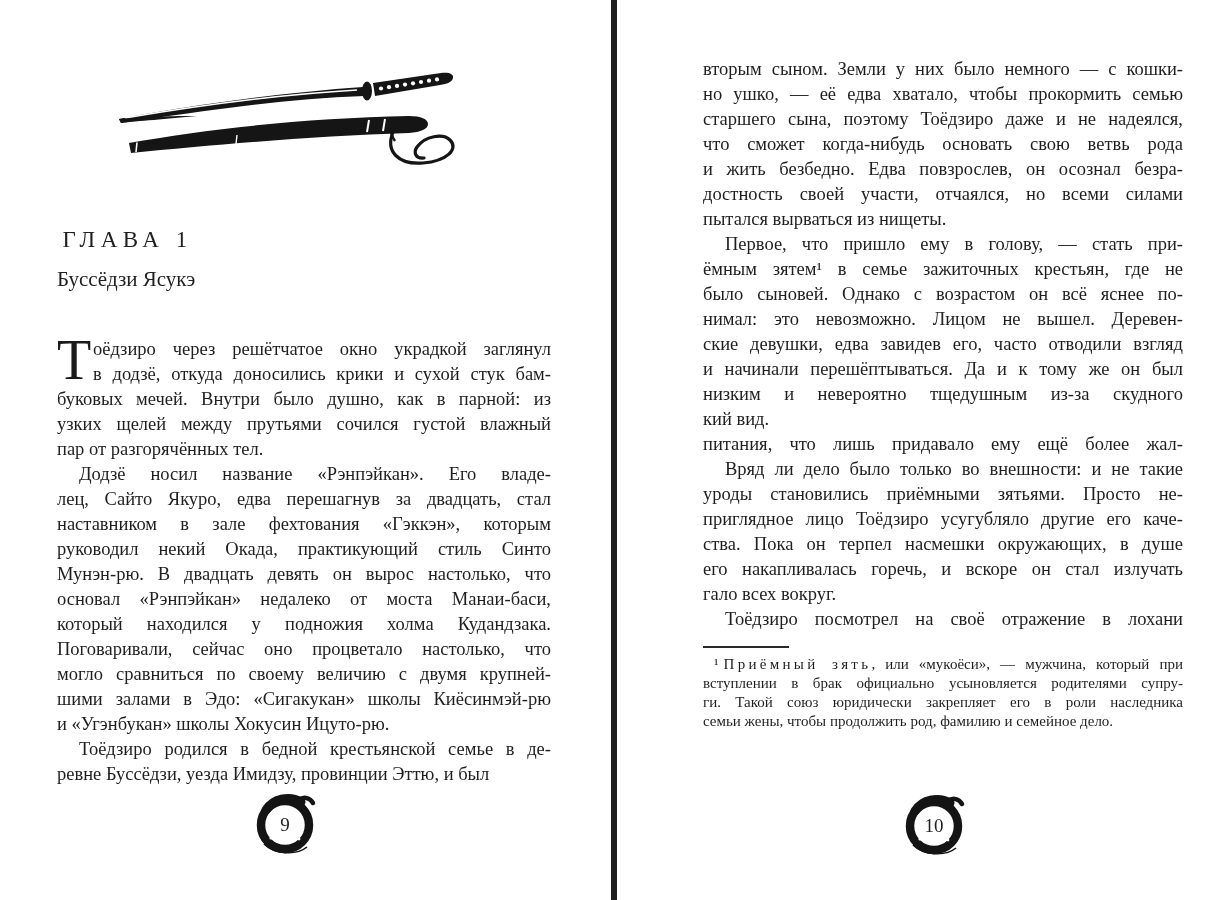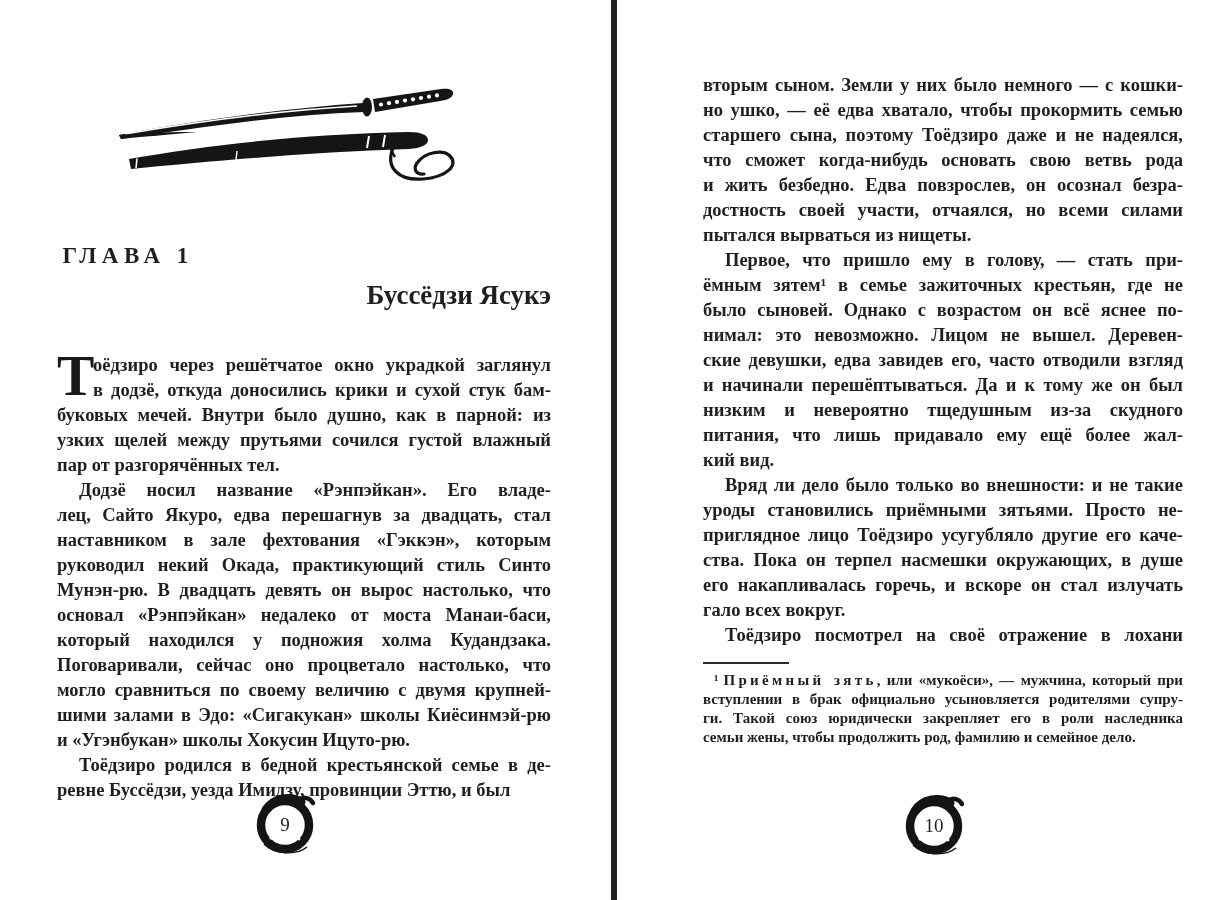--- a/index.html
+++ b/index.html
@@ -1,30 +1,30 @@
 <!DOCTYPE html>
 <html><head>
 <meta charset="utf-8">
 <style>
   html,body{margin:0;padding:0;background:#ffffff;}
   .spread{
     position:relative;width:1223px;height:900px;background:#ffffff;
     font-family:"Liberation Serif","DejaVu Serif",serif;color:#1f1f1f;overflow:hidden;
   }
   .divider{position:absolute;left:611px;top:0;width:6px;height:900px;background:#212121;}
-  .page{position:absolute;top:16px;font-weight:bold;}
+  .page{position:absolute;top:0;}
   .page-left{left:57px;width:494px;}
   .page-right{left:703px;width:480px;}
 
   .illustration{position:relative;width:340px;height:106px;margin:72px auto 0;left:-17px;}
   .illustration svg{display:block;width:100%;height:100%;}
 
   .chapter-label{margin-top:48px;text-align:left;font-size:23px;line-height:28px;
     letter-spacing:0.24em;padding-left:0.24em;}
-  .chapter-title{margin-top:8px;text-align:right;font-size:27px;line-height:34px;}
+  .chapter-title{margin-top:8px;text-align:left;font-size:21px;line-height:34px;}
 
   .body{margin-top:41px;font-size:18.5px;line-height:25px;}
   .body-right{margin-top:57px;}
   .para{margin:0;position:relative;}
   .jline{text-align:justify;text-align-last:justify;}
   .jline.last{text-align-last:left;}
   .jline.first{text-indent:22px;}
   .has-dropcap .dropcap{
     position:absolute;left:0;top:-1px;font-size:56px;line-height:48px;color:#1a1a1a;
   }
@@ -125,22 +125,22 @@
           <div class="jline last">пытался вырваться из нищеты.</div>
         </div>
         <div class="para">
           <div class="jline first">Первое, что пришло ему в голову, — стать при-</div>
           <div class="jline">ёмным зятем¹ в семье зажиточных крестьян, где не</div>
           <div class="jline">было сыновей. Однако с возрастом он всё яснее по-</div>
           <div class="jline">нимал: это невозможно. Лицом не вышел. Деревен-</div>
           <div class="jline">ские девушки, едва завидев его, часто отводили взгляд</div>
           <div class="jline">и начинали перешёптываться. Да и к тому же он был</div>
           <div class="jline">низким и невероятно тщедушным из-за скудного</div>
+          <div class="jline last">кий вид.</div>
           <div class="jline">питания, что лишь придавало ему ещё более жал-</div>
-          <div class="jline last">кий вид.</div>
         </div>
         <div class="para">
           <div class="jline first">Вряд ли дело было только во внешности: и не такие</div>
           <div class="jline">уроды становились приёмными зятьями. Просто не-</div>
           <div class="jline">приглядное лицо Тоёдзиро усугубляло другие его каче-</div>
           <div class="jline">ства. Пока он терпел насмешки окружающих, в душе</div>
           <div class="jline">его накапливалась горечь, и вскоре он стал излучать</div>
           <div class="jline last">гало всех вокруг.</div>
         </div>
         <div class="para">

